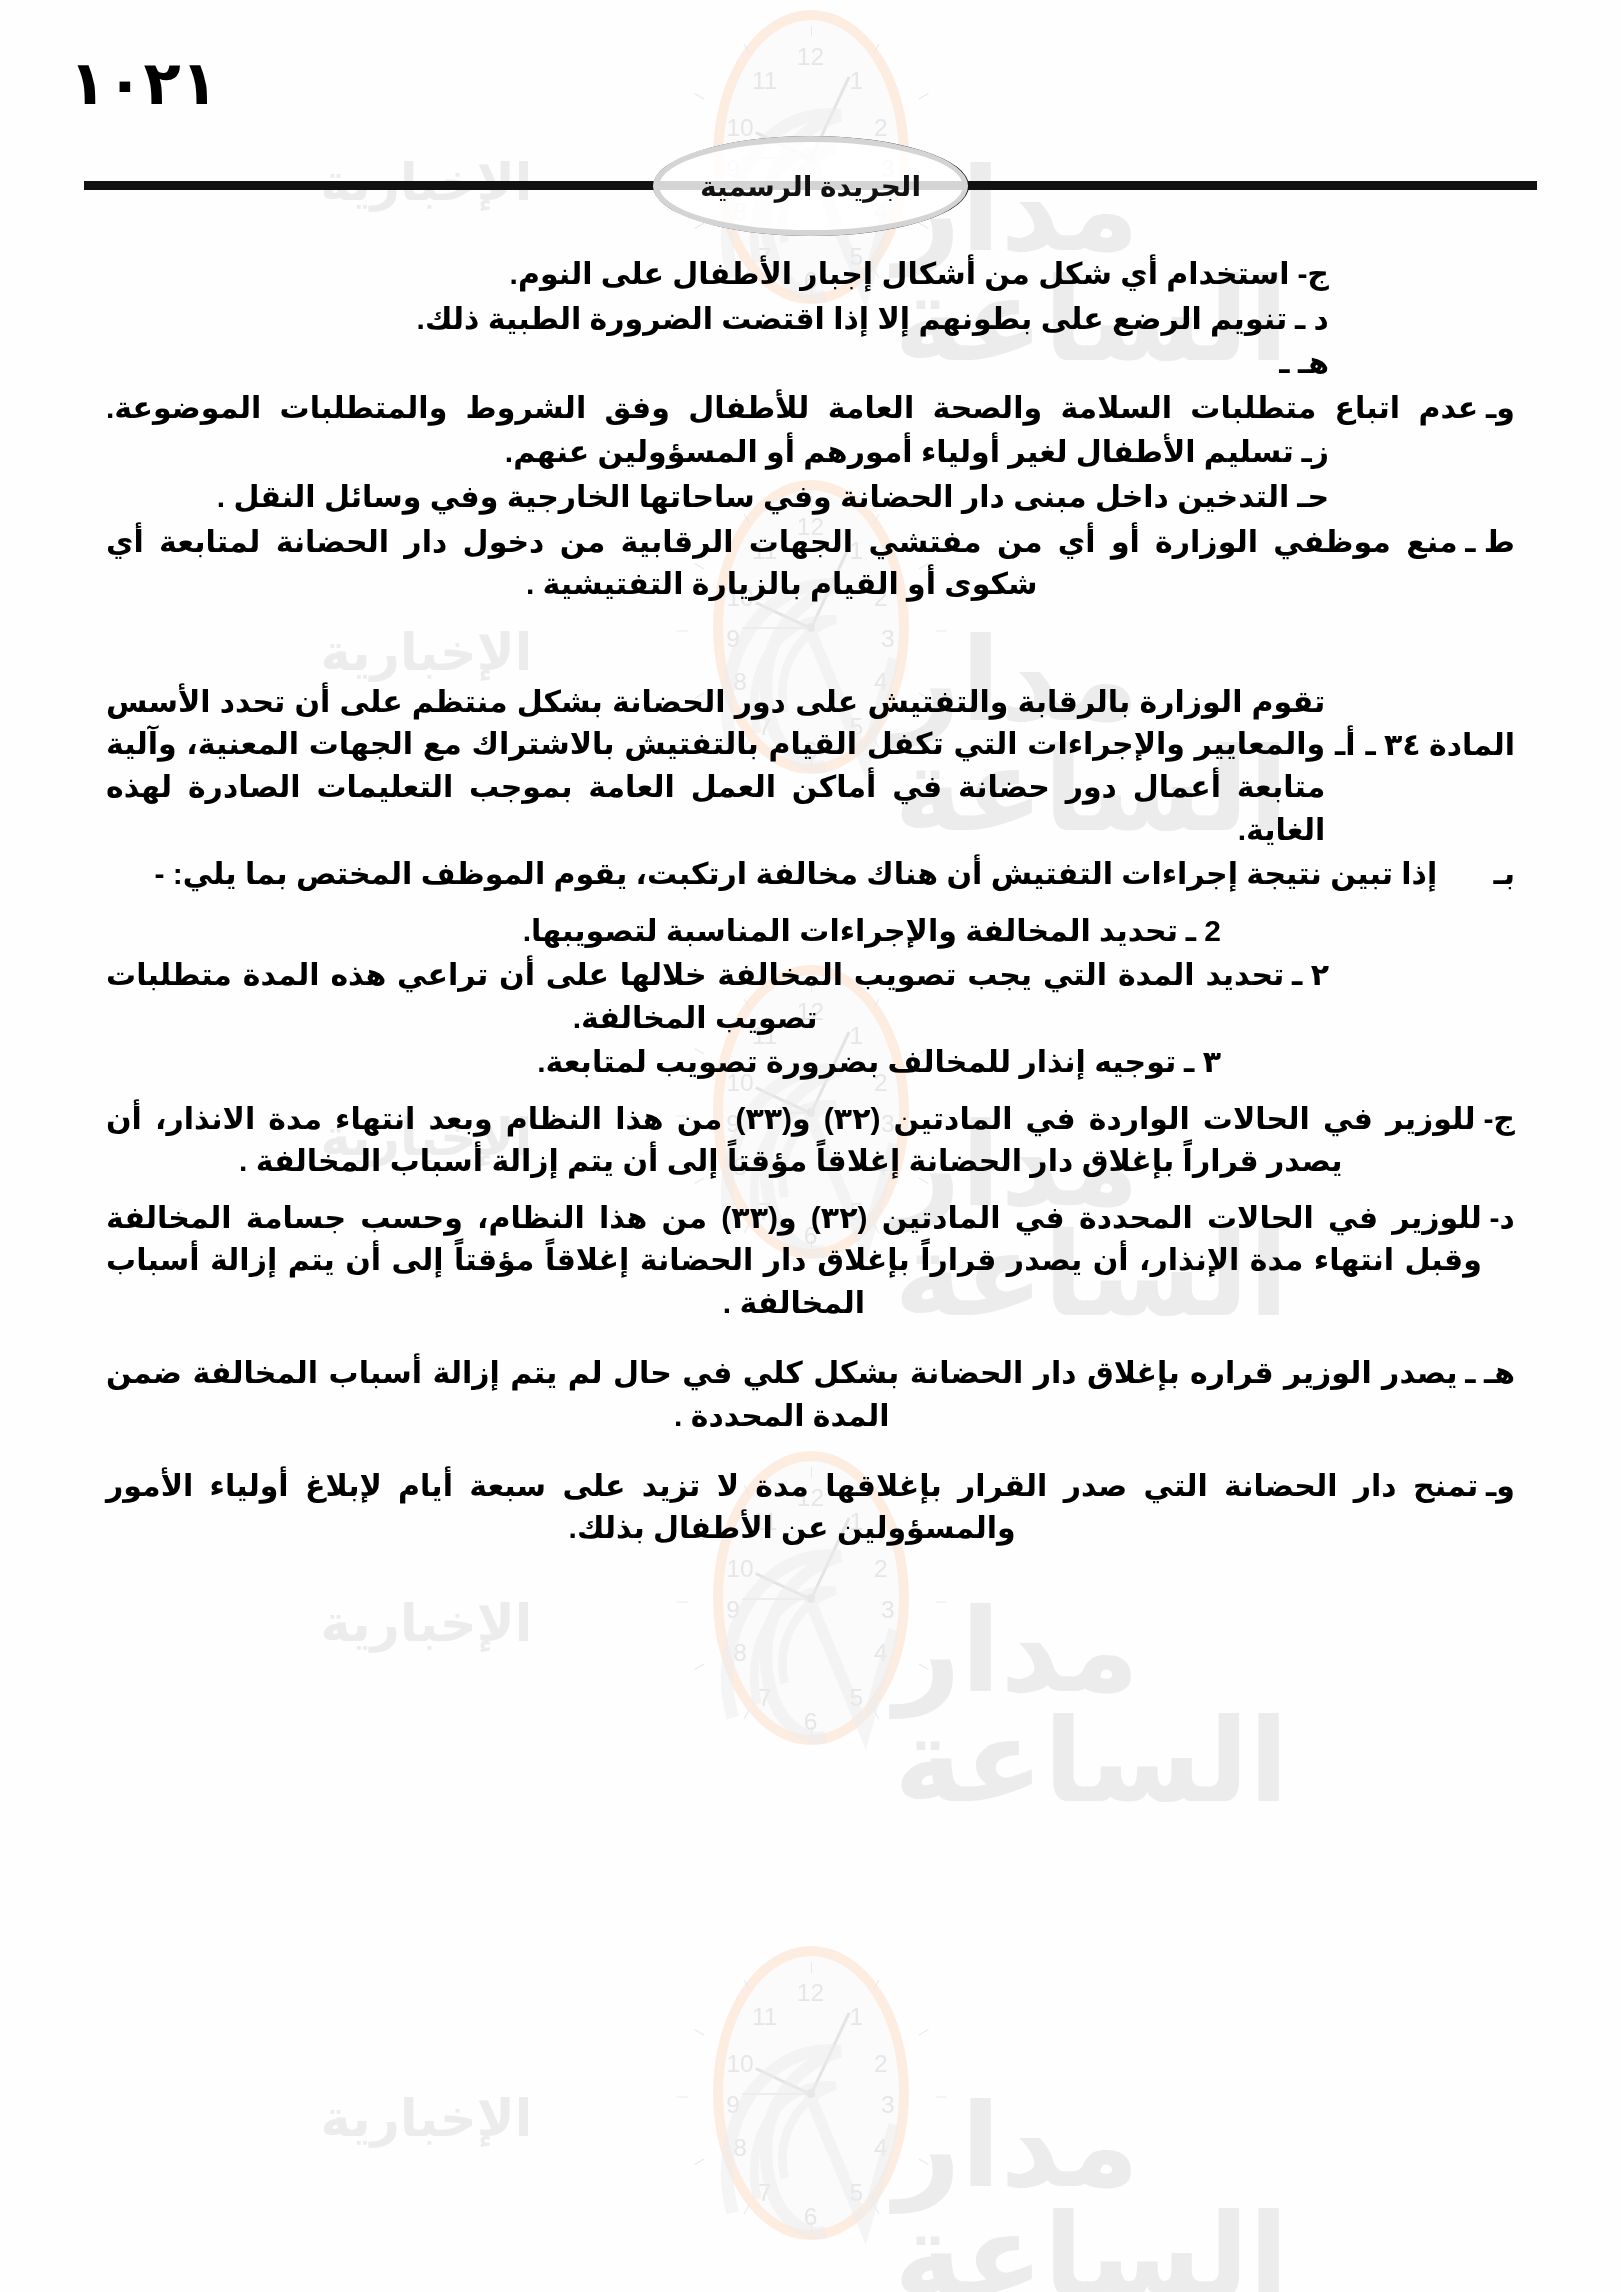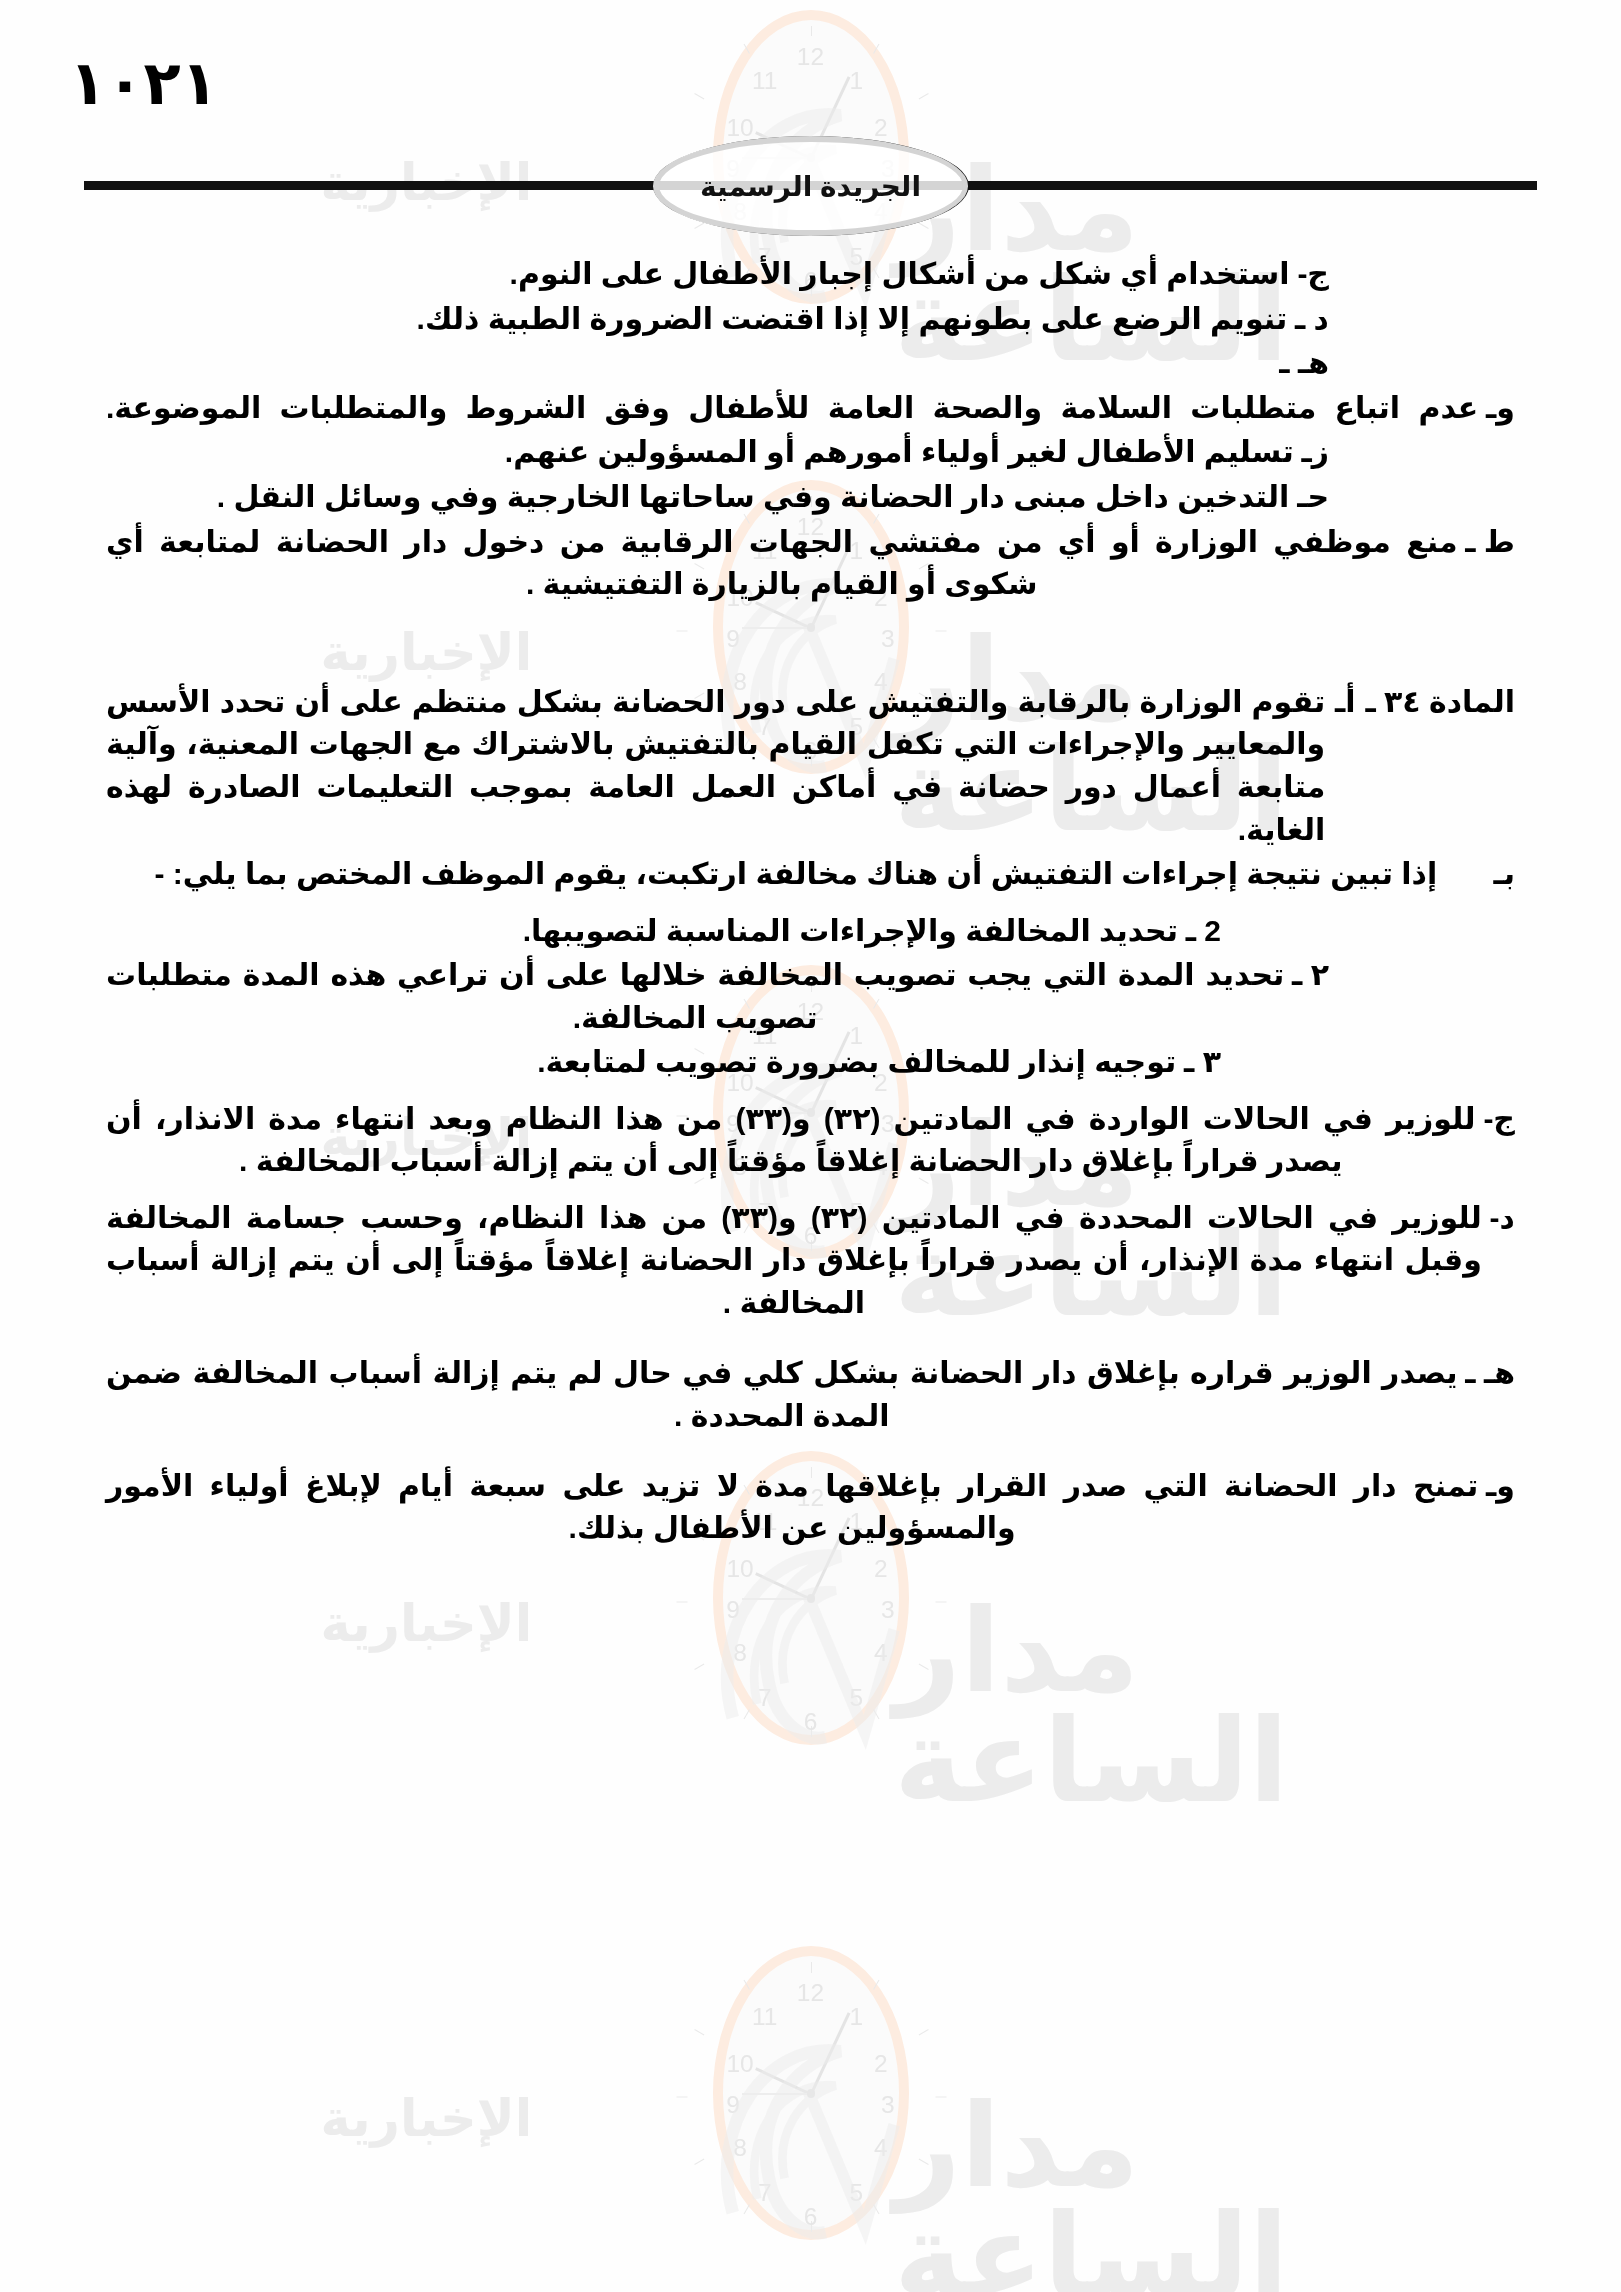--- a/index.html
+++ b/index.html
@@ -185,21 +185,21 @@
     text-align-last: center;
   }
 
   .indent-1 { padding-right: 186px; }
   .indent-2 { padding-right: 294px; }
 
   .gap-lg { height: 73px; }
   .gap-md { height: 25.5px; }
   .gap-sm { height: 11.8px; }
 
-  .article-head .marker { padding-left: 9.8px; }
+  .article-head .marker { padding-left: 9.8px; margin-top: 43px; }
   .ptext.fullj { text-align: justify; text-align-last: justify; }
   .ptext.centerlast { text-align: justify; text-align-last: center; }
   .ptext.rightlast { text-align: justify; text-align-last: right; }
 </style>
 </head>
 <body>
 
 <div class="page">
 
   <div class="watermark-layer">

